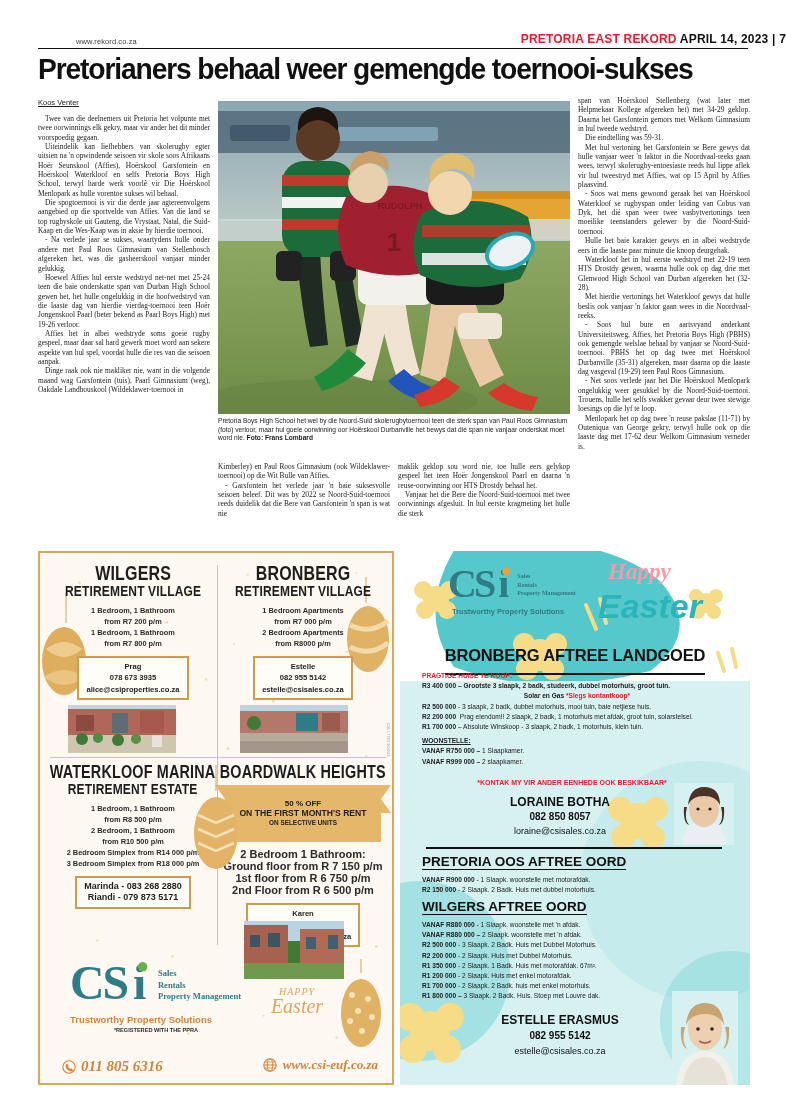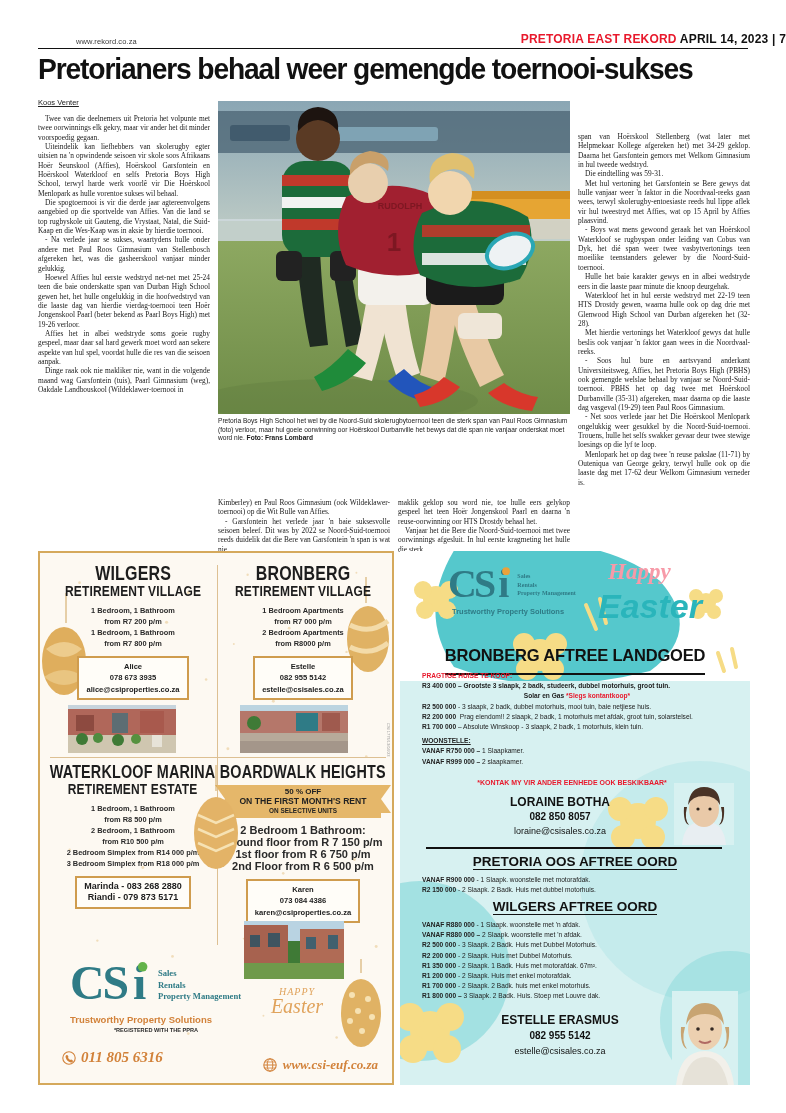--- a/index.html
+++ b/index.html
@@ -51,21 +51,21 @@
   }
   .col {
     position: absolute;
     font-family: "Liberation Serif", serif;
     font-size: 7.4px;
     line-height: 9.35px;
     color: #1a1a1a;
     text-align: justify;
   }
   .col p { text-indent: 7px; margin: 0; }
-  .col p.first { text-indent: 0; margin-top: 36px; }
+  .col p.first { text-indent: 0; }
 
   #col1 { left: 38px;  top: 114px; width: 172px; }
   #col2 { left: 218px; top: 462px; width: 172px; }
   #col3 { left: 398px; top: 462px; width: 172px; }
   #col4 { left: 578px; top: 96px;  width: 172px; }
 
   
   .photo {
     position: absolute; left: 218px; top: 101px; width: 352px; height: 313px;
     overflow: hidden; background: #78915a;
@@ -122,21 +122,21 @@
     position:absolute; background:#ddc093; width:1px;
   }
   .divider-h {
     position:absolute; background:#ddc093; height:1px;
   }
   .ribbon {
     position: relative;
     background: #e5b76a;
     font-family: "Liberation Sans", sans-serif;
     font-weight: bold; color: #222; text-align: center;
-    padding: 2px 14px; margin-top: 4px; line-height: 9.5px;
+    padding: 14px 14px; margin-top: 4px; line-height: 9.5px;
   }
   .ribbon .r1 { font-size: 8px; }
   .ribbon .r2 { font-size: 8.6px; }
   .ribbon .r3 { font-size: 6.4px; }
   .ribbon:before, .ribbon:after {
     content:""; position:absolute; top:0; width:0; height:0;
     border-top: 14px solid #e5b76a; border-bottom: 14px solid #e5b76a;
   }
   .ribbon:before { left:-10px; border-left: 10px solid transparent; }
   .ribbon:after  { right:-10px; border-right: 10px solid transparent; }
@@ -191,21 +191,21 @@
   .agent-num {
     font-family:Liberation Sans, sans-serif; font-weight:bold;
     font-size:10px; color:#111; text-align:center;
   }
   .agent-mail {
     font-family:"Liberation Sans", sans-serif;
     font-size:9px; color:#111; text-align:center;
   }
   .sect-head {
     font-family:"Liberation Sans", sans-serif; font-weight:bold;
-    font-size:13.5px; color:#111; text-align:center;
+    font-size:13.5px; color:#111; text-align:left;
   }
   .sect-head span { border-bottom: 1.6px solid #111; }
   .hr-dark { height:2px; background:#111; }
   .happy-word {
     font-family:"Liberation Serif", serif; font-weight:bold; font-style:italic;
   }
   .easter-word {
     font-family:"Liberation Sans", sans-serif; font-weight:bold; font-style:italic;
     color:#2ab5bb;
   }
@@ -321,21 +321,21 @@
       <p>- Garsfontein het verlede jaar 'n baie suksesvolle seisoen beleef. Dit was by 2022 se Noord-Suid-toernooi reeds duidelik dat die Bere van Garsfontein 'n span is wat nie</p>
     </div>
   <div class="col" id="col3">
       <p class="first">maklik geklop sou word nie, toe hulle eers gelykop gespeel het teen Hoër Jongenskool Paarl en daarna 'n reuse-oorwinning oor HTS Drostdy behaal het.</p>
       <p>Vanjaar het die Bere die Noord-Suid-toernooi met twee oorwinnings afgesluit. In hul eerste kragmeting het hulle die sterk</p>
     </div>
   <div class="col" id="col4">
       <p class="first">span van Hoërskool Stellenberg (wat later met Helpmekaar Kollege afgereken het) met 34-29 geklop. Daarna het Garsfontein gemors met Welkom Gimnasium in hul tweede wedstryd.</p>
       <p>Die eindtelling was 59-31.</p>
       <p>Met hul vertoning het Garsfontein se Bere gewys dat hulle vanjaar weer 'n faktor in die Noordvaal-reeks gaan wees, terwyl skolerugby-entoesiaste reeds hul lippe aflek vir hul tweestryd met Affies, wat op 15 April by Affies plaasvind.</p>
-      <p>- Boys wat mens gewoond geraak het van Hoërskool Waterkloof se rugbyspan onder leiding van Cobus van Dyk, het dié span weer twee vasbytvertonings teen moeilike teenstanders gelewer by die Noord-Suid-toernooi.</p>
+      <p>- Soos wat mens gewoond geraak het van Hoërskool Waterkloof se rugbyspan onder leiding van Cobus van Dyk, het dié span weer twee vasbytvertonings teen moeilike teenstanders gelewer by die Noord-Suid-toernooi.</p>
       <p>Hulle het baie karakter gewys en in albei wedstryde eers in die laaste paar minute die knoop deurgehak.</p>
       <p>Waterkloof het in hul eerste wedstryd met 22-19 teen HTS Drostdy gewen, waarna hulle ook op dag drie met Glenwood High School van Durban afgereken het (32-28).</p>
       <p>Met hierdie vertonings het Waterkloof gewys dat hulle beslis ook vanjaar 'n faktor gaan wees in die Noordvaal-reeks.</p>
       <p>- Soos hul bure en aartsvyand anderkant Universiteitsweg, Affies, het Pretoria Boys High (PBHS) ook gemengde welslae behaal by vanjaar se Noord-Suid-toernooi. PBHS het op dag twee met Hoërskool Durbanville (35-31) afgereken, maar daarna op die laaste dag vasgeval (19-29) teen Paul Roos Gimnasium.</p>
       <p>- Net soos verlede jaar het Die Hoërskool Menlopark ongelukkig weer gesukkel by die Noord-Suid-toernooi. Trouens, hulle het selfs swakker gevaar deur twee stewige loesings op die lyf te loop.</p>
       <p>Menlopark het op dag twee 'n reuse pakslae (11-71) by Outeniqua van George gekry, terwyl hulle ook op die laaste dag met 17-62 deur Welkom Gimnasium verneder is.</p>
     </div>
 
   <div class="ads">
 
@@ -402,21 +402,21 @@
           <span class="l1">WILGERS</span>
           <span class="l2">RETIREMENT VILLAGE</span>
         </div>
         <div class="est-lines">
           <div>1 Bedroom, 1 Bathroom</div>
           <div>from R7 200 p/m</div>
           <div>1 Bedroom, 1 Bathroom</div>
           <div>from R7 800 p/m</div>
         </div>
         <div class="contact-box">
-          <div>Alice</div>
+          <div>Prag</div>
           <div>078 673 3935</div>
           <div>alice@csiproperties.co.za</div>
         </div>
       </div>
 
       <div class="quad" style="left:180px; top:10px; width:166px;">
         <div class="est-title">
           <span class="l1">BRONBERG</span>
           <span class="l2">RETIREMENT VILLAGE</span>
         </div>
@@ -550,21 +550,21 @@
         <g fill="#f6e2b4">
           <circle cx="14" cy="36" r="3"></circle>
             <circle cx="30" cy="40" r="3"></circle>
             <circle cx="20" cy="52" r="3"></circle>
           <circle cx="34" cy="58" r="3"></circle>
             <circle cx="12" cy="62" r="3"></circle>
             <circle cx="24" cy="72" r="3"></circle>
         </g>
       </svg>
 
-      <div style="position:absolute;left:22px;bottom:17px;display:flex;align-items:center;gap:5px">
+      <div style="position:absolute;left:22px;bottom:8px;display:flex;align-items:center;gap:5px">
         <svg width="14" height="14" viewBox="0 0 14 14">
           <circle cx="7" cy="7" r="6.2" fill="none" stroke="#d2823a" stroke-width="1.1"></circle>
           <path d="M4.2 4.2 q1.2 -0.6 1.8 0.6 l0.4 1 q0.2 0.6 -0.4 1 q0.8 1.6 2.2 2.2 q0.4 -0.6 1 -0.4 l1 0.4 q1.2 0.6 0.6 1.8 q-0.6 1 -2 0.6 q-4 -1 -5.2 -5.2 q-0.4 -1.4 0.6 -2z" fill="#d2823a"></path>
         </svg>
         <span class="phoneline">011 805 6316</span>
       </div>
       <div style="position:absolute;right:14px;bottom:10px;display:flex;align-items:center;gap:6px">
         <svg width="14" height="14" viewBox="0 0 14 14">
           <circle cx="7" cy="7" r="6.2" fill="none" stroke="#d2823a" stroke-width="1.1"></circle>
           <ellipse cx="7" cy="7" rx="2.8" ry="6.2" fill="none" stroke="#d2823a" stroke-width="1"></ellipse>

